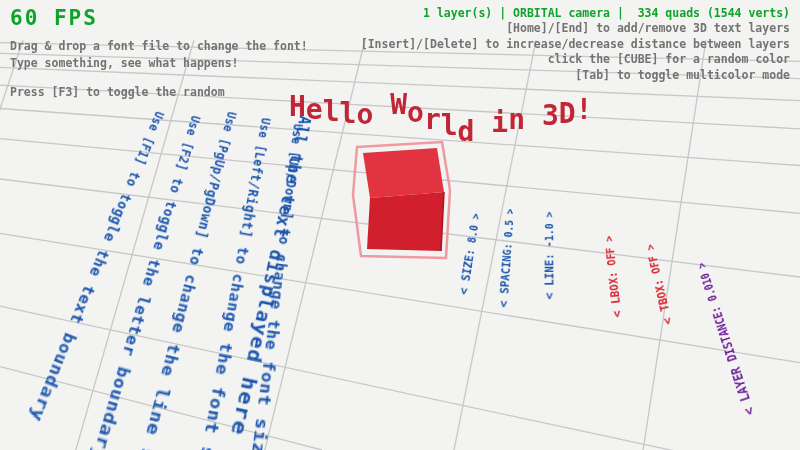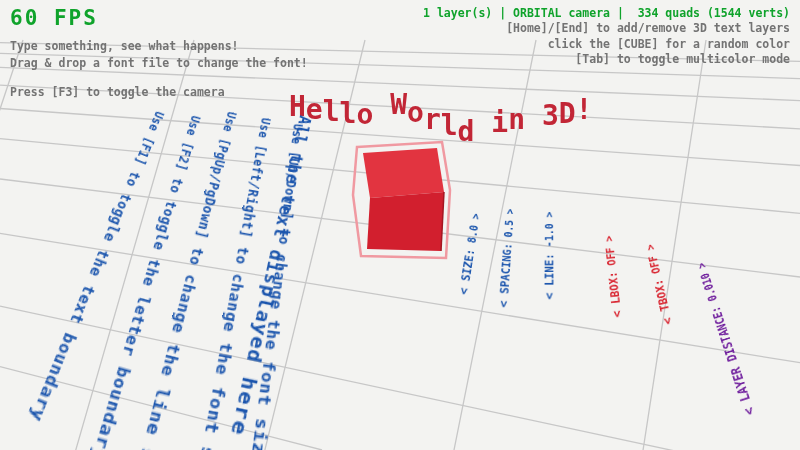--- a/index.html
+++ b/index.html
@@ -67,26 +67,27 @@
 
   <div class="gtext" style="left:463px; top:288px; font-size:13px; color:#1b55ad; transform:rotate(-81deg) perspective(500px) rotateY(28deg);">&lt; SIZE: 8.0 &gt;</div>
   <div class="gtext" style="left:503px; top:301px; font-size:13px; color:#1b55ad; transform:rotate(-86deg) perspective(500px) rotateY(28deg);">&lt; SPACING: 0.5 &gt;</div>
   <div class="gtext" style="left:549px; top:293px; font-size:13px; color:#1b55ad; transform:rotate(-90deg) perspective(500px) rotateY(28deg);">&lt; LINE: -1.0 &gt;</div>
   <div class="gtext" style="left:617px; top:311px; font-size:13px; color:#d8232f; transform:rotate(-96deg) perspective(500px) rotateY(28deg);">&lt; LBOX: OFF &gt;</div>
   <div class="gtext" style="left:668px; top:318px; font-size:13px; color:#d8232f; transform:rotate(-103deg) perspective(500px) rotateY(28deg);">&lt; TBOX: OFF &gt;</div>
   <div class="gtext" style="left:750px; top:408px; font-size:14px; color:#71219e; transform:rotate(-108deg) perspective(600px) rotateY(28deg);">&lt; LAYER DISTANCE: 0.010 &gt;</div>
 
   <div class="hud-left">
     <div class="fps">60 FPS</div>
+    <div class="hud-line">Drag &amp; drop a font file to change the font!</div>
     <div class="hud-line">Type something, see what happens!</div>
-    <div class="hud-line">Drag &amp; drop a font file to change the font!</div>
     <div class="hud-gap"></div>
-    <div class="hud-line">Press [F3] to toggle the camera</div>
+    <div class="hud-line">Press [F3] to toggle the random</div>
   </div>
 
   <div class="hud-right">
     <div class="stats">1 layer(s) | ORBITAL camera |  334 quads (1544 verts)</div>
     <div class="hud-line">[Home]/[End] to add/remove 3D text layers</div>
+    <div class="hud-line">[Insert]/[Delete] to increase/decrease distance between layers</div>
     <div class="hud-line">click the [CUBE] for a random color</div>
     <div class="hud-line">[Tab] to toggle multicolor mode</div>
   </div>
 
 </div>
 
 </body></html>

